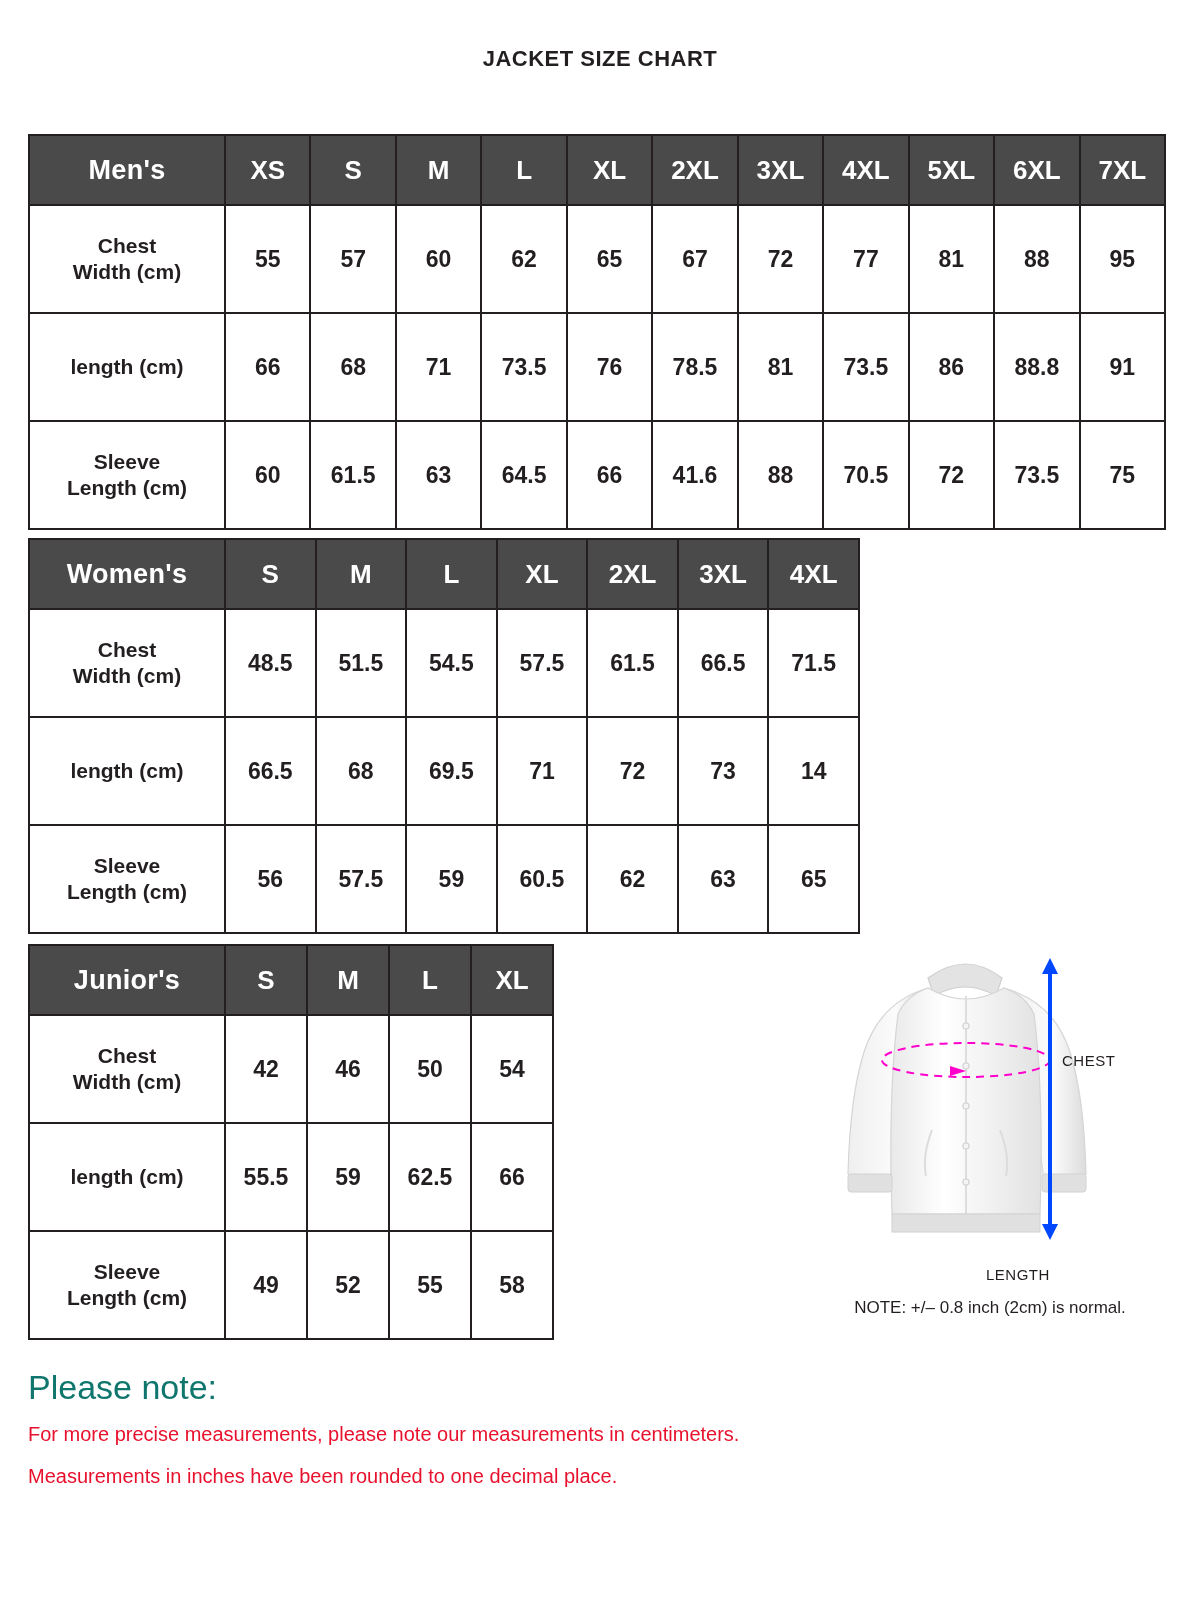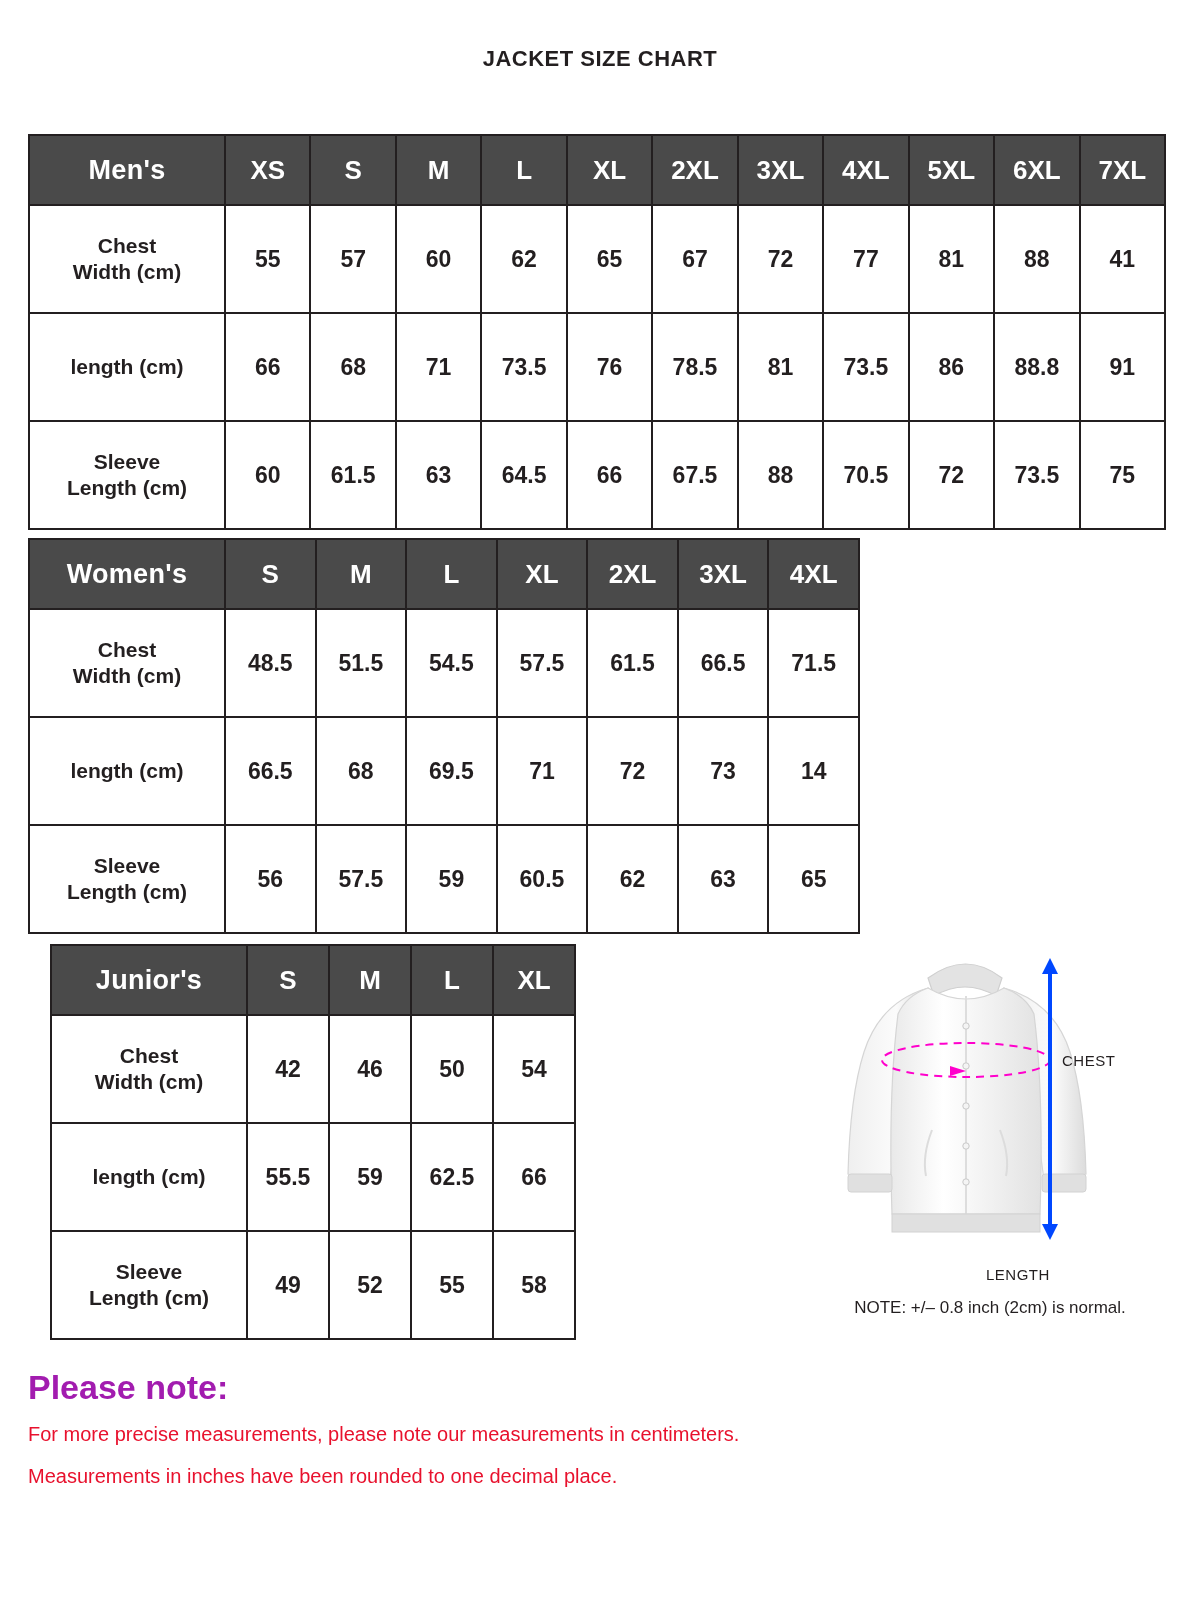--- a/index.html
+++ b/index.html
@@ -112,23 +112,23 @@
   }
 
   
   .footer {
     position: absolute;
     left: 28px;
     top: 1368px;
     width: 1130px;
   }
   .please-note {
-    color: #a21caf;
+    color: #0f766e;
     font-size: 34px;
-    font-weight: bold;
+    font-weight: normal;
     margin: 0 0 14px 0;
   }
   .footer p {
     color: #e8112d;
     font-size: 20px;
     margin: 0 0 16px 0;
     line-height: 1.3;
   }
 </style>
 </head>
@@ -177,21 +177,21 @@
         <td>55</td>
         <td>57</td>
         <td>60</td>
         <td>62</td>
         <td>65</td>
         <td>67</td>
         <td>72</td>
         <td>77</td>
         <td>81</td>
         <td>88</td>
-        <td>41</td>
+        <td>95</td>
       </tr>
       <tr>
         <td class="row-label">
           <div>length (cm)</div>
         </td>
         <td>66</td>
         <td>68</td>
         <td>71</td>
         <td>73.5</td>
         <td>76</td>
@@ -205,21 +205,21 @@
       <tr>
         <td class="row-label">
           <div>Sleeve</div>
           <div>Length (cm)</div>
         </td>
         <td>60</td>
         <td>61.5</td>
         <td>63</td>
         <td>64.5</td>
         <td>66</td>
-        <td>67.5</td>
+        <td>41.6</td>
         <td>88</td>
         <td>70.5</td>
         <td>72</td>
         <td>73.5</td>
         <td>75</td>
       </tr>
     </tbody>
   </table>
 </div>
 
@@ -283,21 +283,21 @@
         <td>59</td>
         <td>60.5</td>
         <td>62</td>
         <td>63</td>
         <td>65</td>
       </tr>
     </tbody>
   </table>
 </div>
 
-<div class="chart-wrap" id="juniors-wrap" style="left:28px; top:944px;margin-left:22px;">
+<div class="chart-wrap" id="juniors-wrap" style="left:28px; top:944px;">
   <table class="size-table" id="juniors-table">
     <colgroup>
         <col class="label-col">
         <col>
         <col>
         <col>
         <col>
       </colgroup>
     <thead>
       <tr>

